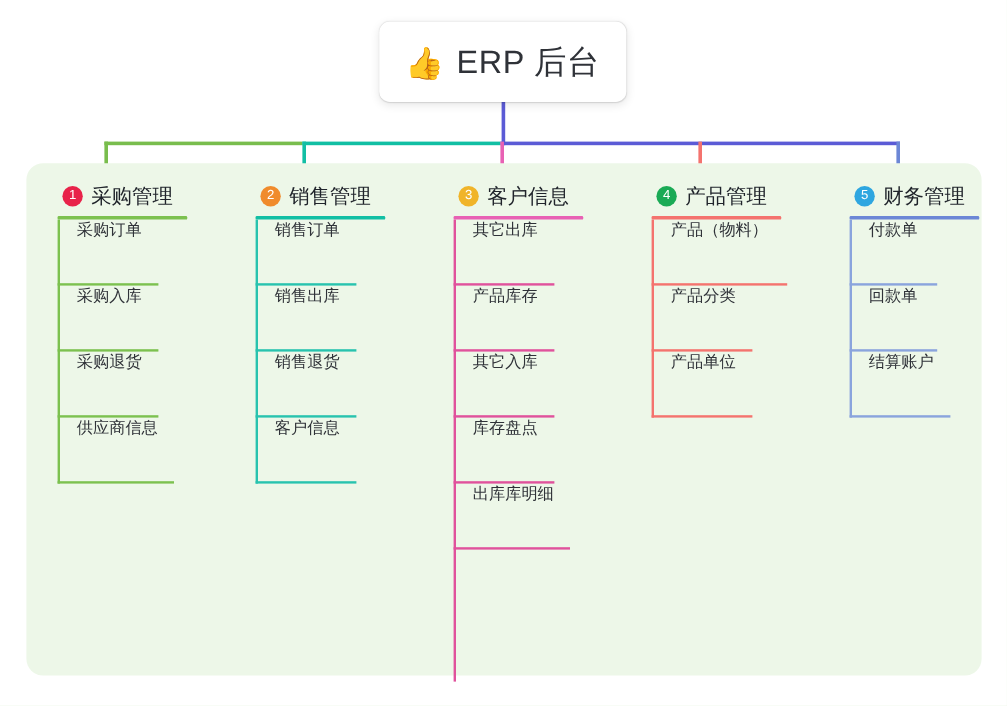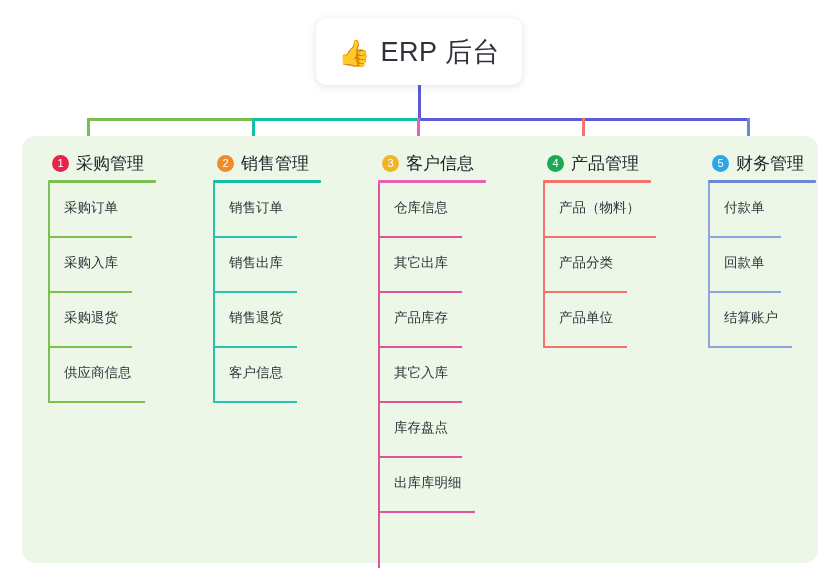--- a/index.html
+++ b/index.html
@@ -105,21 +105,21 @@
     left: 10px;
     top: 0;
     width: 2px;
   }
   .leaf {
     position: relative;
     height: 55px;
     box-sizing: border-box;
     padding-left: 26px;
     display: flex;
-    align-items: center;
+    align-items: flex-start;
   }
   .leaf-label {
     font-size: 13.5px;
     color: #2f3238;
     white-space: nowrap;
     padding-bottom: 5px;
   }
   .leaf-rule {
     position: absolute;
     left: 10px;
@@ -202,24 +202,20 @@
     </div>
     <div class="column" style="left: 346px;">
       <div class="col-header" style="margin-top: 12px;">
         <span class="badge" style="background: rgb(240, 180, 41);">3</span>
         <span class="col-title">客户信息</span>
       </div>
       <div class="col-header-rule" style="background: rgb(232, 97, 180); width: 108px; margin-left: 10px;"></div>
       <div class="col-body">
         <div class="col-spine" style="background: rgb(224, 82, 156); height: 385px;"></div>
         <div class="leaf">
-          <span class="leaf-label">仓库信息</span>
-          <div class="leaf-rule" style="background: rgb(224, 82, 156); width: 84px;"></div>
-        </div>
-        <div class="leaf">
           <span class="leaf-label">其它出库</span>
           <div class="leaf-rule" style="background: rgb(224, 82, 156); width: 84px;"></div>
         </div>
         <div class="leaf">
           <span class="leaf-label">产品库存</span>
           <div class="leaf-rule" style="background: rgb(224, 82, 156); width: 84px;"></div>
         </div>
         <div class="leaf">
           <span class="leaf-label">其它入库</span>
           <div class="leaf-rule" style="background: rgb(224, 82, 156); width: 84px;"></div>

